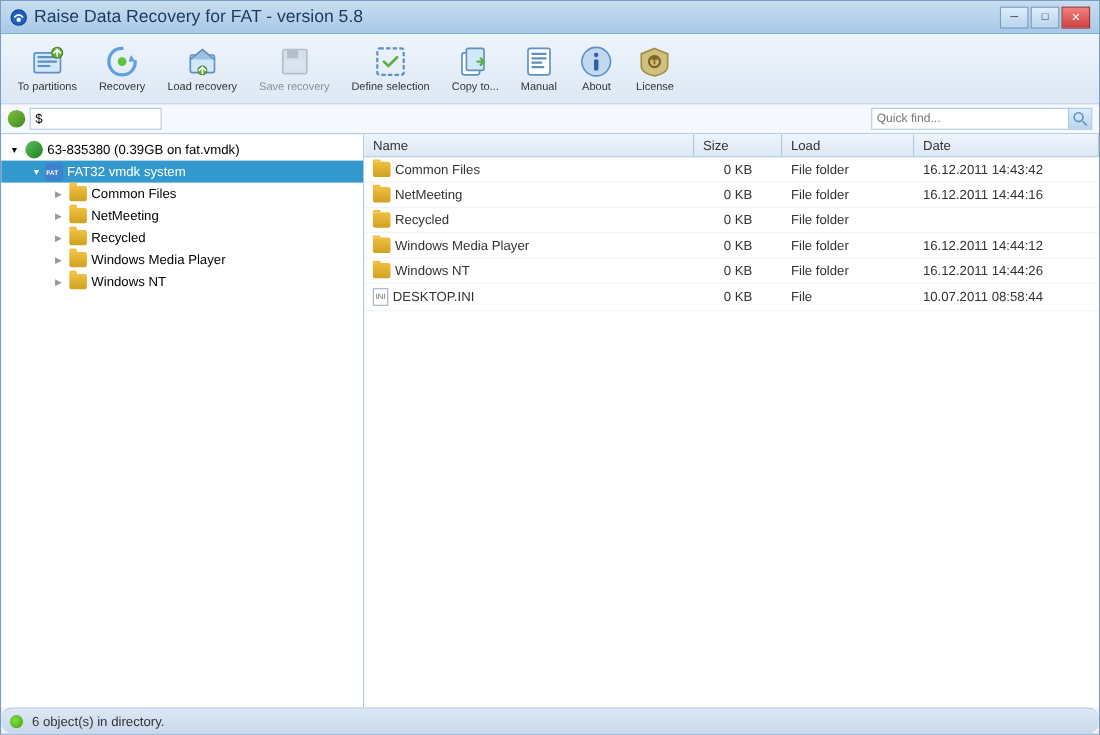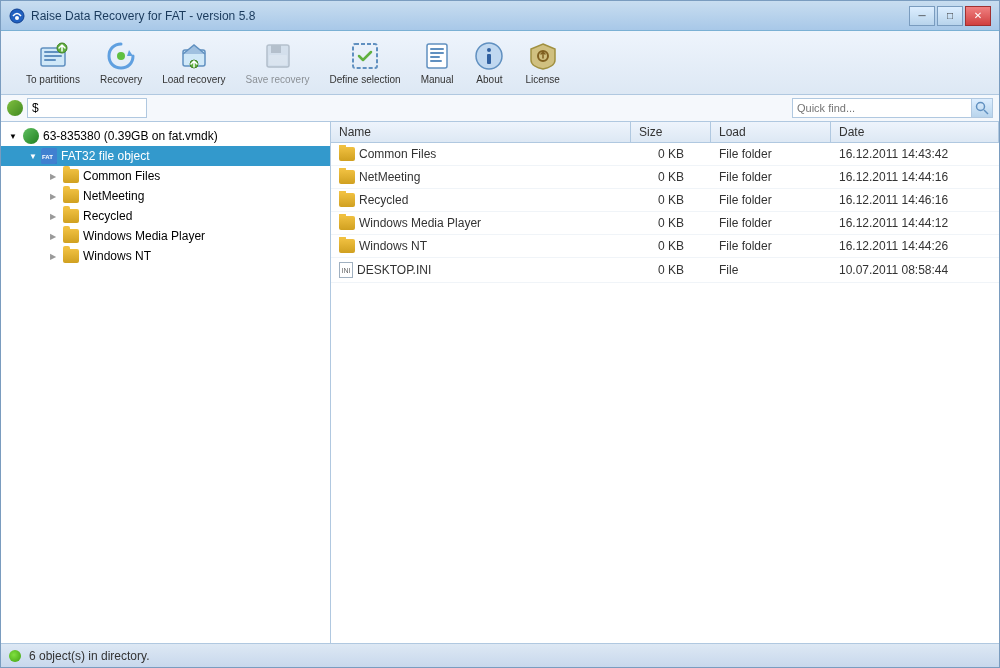--- a/index.html
+++ b/index.html
@@ -36,21 +36,21 @@
     }
     .app-icon {
       width: 16px;
       height: 16px;
       display: flex;
       align-items: center;
       justify-content: center;
       font-size: 10px;
     }
     .titlebar-title {
-      font-size: 12px;
+      font-size: 16px;
       color: #1a3a5c;
       font-weight: normal;
     }
     .window-controls {
       display: flex;
       gap: 2px;
     }
     .win-btn {
       width: 26px;
       height: 20px;
@@ -66,21 +66,21 @@
     .win-btn.close {
       background: linear-gradient(to bottom, #f08080, #d04040);
       color: white;
       border-color: #a03030;
     }
     .toolbar {
       background: linear-gradient(to bottom, #eef4fc, #dde8f4);
       border-bottom: 1px solid #b0c8e0;
       display: flex;
       align-items: center;
-      padding: 4px 16px;
+      padding: 4px 6px;
       gap: 2px;
       flex-shrink: 0;
     }
     .toolbar-btn {
       display: flex;
       flex-direction: column;
       align-items: center;
       padding: 4px 8px;
       min-width: 50px;
       cursor: pointer;
@@ -276,20 +276,21 @@
     }
     .statusbar {
       background: linear-gradient(to bottom, #dde8f4, #c8d8ec);
       border-top: 1px solid #b0c8e0;
       padding: 3px 8px;
       display: flex;
       align-items: center;
       gap: 8px;
       flex-shrink: 0;
       height: 24px;
+      border-radius: 11px;
     }
     .status-dot {
       width: 12px;
       height: 12px;
       border-radius: 50%;
       background: radial-gradient(circle at 40% 40%, #80e040, #40a010);
       flex-shrink: 0;
     }
     .status-text {
       font-size: 12px;
@@ -377,20 +378,30 @@
     <div class="toolbar-btn">
       <div class="btn-icon">
         <svg width="32" height="32" viewBox="0 0 32 32">
           <rect x="4" y="4" width="24" height="24" rx="2" fill="none" stroke="#6090c0" stroke-width="2" stroke-dasharray="4,2"></rect>
           <path d="M10 16 L14 20 L22 12" stroke="#60b040" stroke-width="2.5" fill="none" stroke-linecap="round" stroke-linejoin="round"></path>
         </svg>
       </div>
       <span class="btn-label">Define selection</span>
     </div>
 
+    <div class="toolbar-btn">
+      <div class="btn-icon">
+        <svg width="32" height="32" viewBox="0 0 32 32">
+          <rect x="4" y="8" width="16" height="20" rx="2" fill="white" stroke="#6090c0" stroke-width="1.5"></rect>
+          <rect x="8" y="4" width="16" height="20" rx="2" fill="#d0e8f8" stroke="#6090c0" stroke-width="1.5"></rect>
+          <path d="M18 16 L24 16 M21 13 L24 16 L21 19" stroke="#60b040" stroke-width="2" fill="none" stroke-linecap="round" stroke-linejoin="round"></path>
+        </svg>
+      </div>
+      <span class="btn-label">Copy to...</span>
+    </div>
 
     <div class="toolbar-btn">
       <div class="btn-icon">
         <svg width="32" height="32" viewBox="0 0 32 32">
           <rect x="6" y="4" width="20" height="24" rx="2" fill="white" stroke="#6090c0" stroke-width="1.5"></rect>
           <rect x="9" y="8" width="14" height="2" rx="1" fill="#6090c0"></rect>
           <rect x="9" y="12" width="14" height="2" rx="1" fill="#6090c0"></rect>
           <rect x="9" y="16" width="10" height="2" rx="1" fill="#6090c0"></rect>
           <rect x="9" y="20" width="12" height="2" rx="1" fill="#6090c0"></rect>
         </svg>
@@ -447,21 +458,21 @@
       </div>
 
       <div class="tree-item selected" style="padding-left: 24px;">
         <span class="tree-expander">▼</span>
         <div class="fat-icon" style="margin-right:4px; border-radius:2px;">
           <svg width="16" height="16" viewBox="0 0 16 16">
             <rect width="16" height="16" rx="2" fill="#4080d0"></rect>
             <text x="1" y="11" font-size="6" fill="white" font-weight="bold">FAT</text>
           </svg>
         </div>
-        <span>FAT32 file object</span>
+        <span>FAT32 vmdk system</span>
       </div>
 
       <div class="tree-item" style="padding-left: 44px;">
         <span class="tree-expander" style="color:#999;">▶</span>
         <div style="width:16px;height:14px;background:linear-gradient(to bottom,#f0c040,#d0a020);border-radius:0 2px 2px 2px;position:relative;flex-shrink:0;margin-right:4px;margin-left:2px;">
           <div style="position:absolute;top:-3px;left:0;width:7px;height:3px;background:#f0c040;border-radius:2px 2px 0 0;"></div>
         </div>
         <span>Common Files</span>
       </div>
 
@@ -534,21 +545,20 @@
 
       <div class="list-row">
         <div class="list-cell name">
           <div style="width:16px;height:14px;background:linear-gradient(to bottom,#f0c040,#d0a020);border-radius:0 2px 2px 2px;position:relative;flex-shrink:0;">
             <div style="position:absolute;top:-3px;left:0;width:7px;height:3px;background:#f0c040;border-radius:2px 2px 0 0;"></div>
           </div>
           <span>Recycled</span>
         </div>
         <div class="list-cell size">0 KB</div>
         <div class="list-cell type">File folder</div>
-        <div class="list-cell date">16.12.2011 14:46:16</div>
       </div>
 
       <div class="list-row">
         <div class="list-cell name">
           <div style="width:16px;height:14px;background:linear-gradient(to bottom,#f0c040,#d0a020);border-radius:0 2px 2px 2px;position:relative;flex-shrink:0;">
             <div style="position:absolute;top:-3px;left:0;width:7px;height:3px;background:#f0c040;border-radius:2px 2px 0 0;"></div>
           </div>
           <span>Windows Media Player</span>
         </div>
         <div class="list-cell size">0 KB</div>

